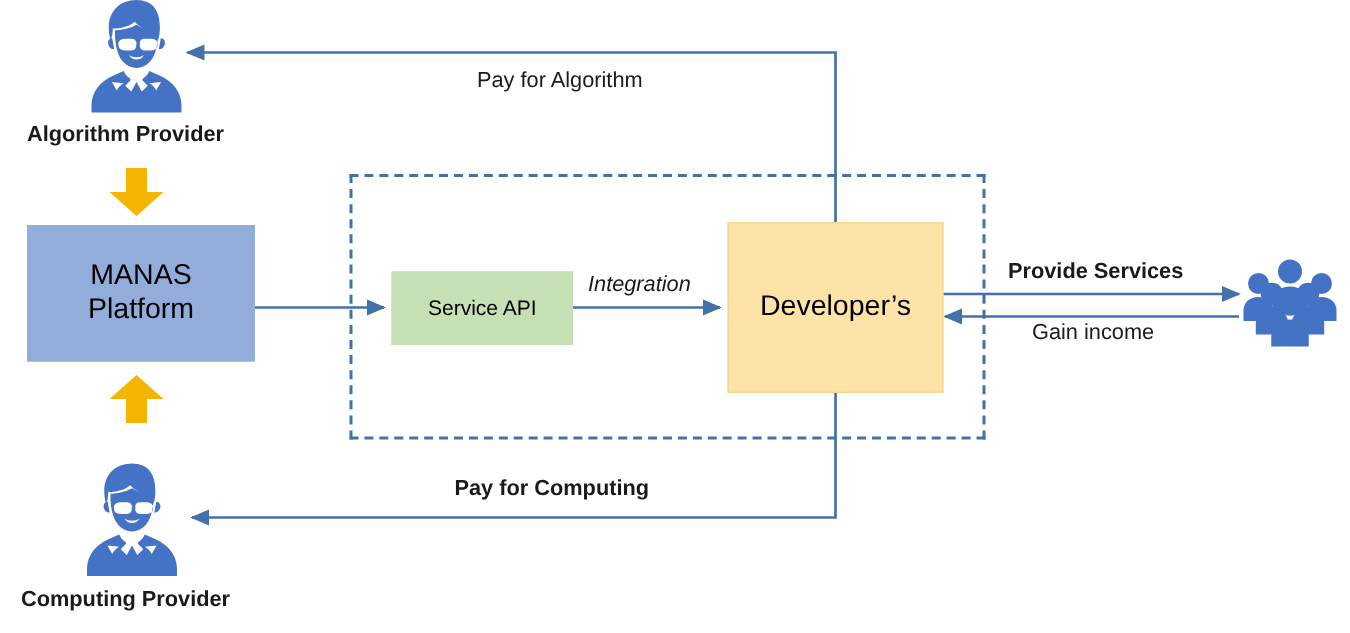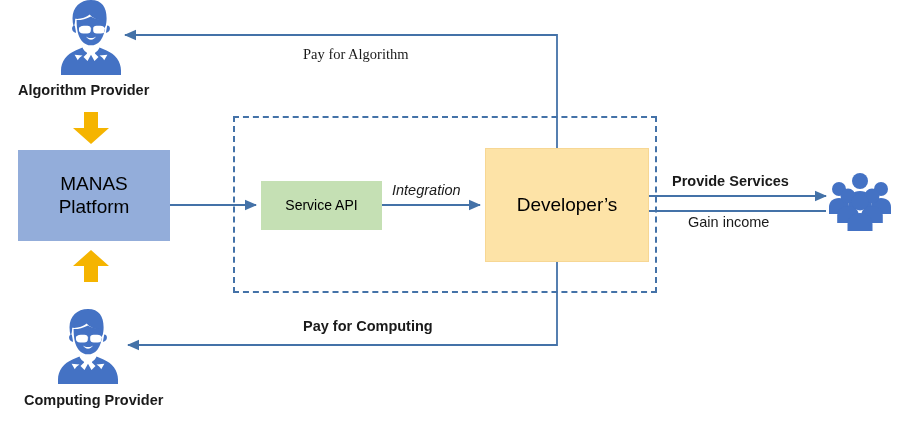--- a/index.html
+++ b/index.html
@@ -20,41 +20,41 @@
     left:18px;top:150px;width:152px;height:91px;
     background:#93adda;border:1px solid #93adda;
     font-size:19px;
   }
   #service-api{
     left:261px;top:181px;width:121px;height:49px;
     background:#c5e0b4;border:1px solid #c5e0b4;
     font-size:14px;
   }
   #developers-application{
-    left:485px;top:148px;width:164px;height:114px;
+    left:485px;top:148px;width:144px;height:114px;
     background:#fde3a7;border:1px solid #f7d794;
     font-size:19px;
   }
   #boundary-box{
     left:233px;top:116px;width:424px;height:177px;
     border:2px dashed #4472a8;background:transparent;
   }
 
   
   .wire-label{position:absolute;font-size:14.5px;color:#1a1a1a;white-space:nowrap;}
-  #label-pay-algorithm{left:303px;top:46px;font-family:Liberation Serif, serif;}
+  #label-pay-algorithm{left:318px;top:46px;}
   #label-pay-computing{left:303px;top:318px;font-weight:bold;}
   #label-integration{left:392px;top:182px;font-style:italic;}
   #label-provide-services{left:672px;top:173px;font-weight:bold;}
   #label-gain-income{left:688px;top:214px;text-align:right;}
 
   
   .actor-caption{position:absolute;font-size:14.5px;color:#1a1a1a;white-space:nowrap;font-weight:bold;}
   #caption-algorithm-provider{left:18px;top:82px;}
-  #caption-computing-provider{left:24px;top:392px;text-align:right;}
+  #caption-computing-provider{left:14px;top:392px;text-align:right;}
 
   
   .icon{position:absolute;}
   #icon-algorithm-provider{left:55px;top:-2px;width:72px;height:78px;}
   #icon-computing-provider{left:52px;top:307px;width:72px;height:78px;}
   #icon-consumers{left:828px;top:172px;width:64px;height:60px;}
   #icon-arrow-down{left:72px;top:112px;width:38px;height:33px;}
   #icon-arrow-up{left:72px;top:249px;width:38px;height:33px;}
 </style>
 </head>

